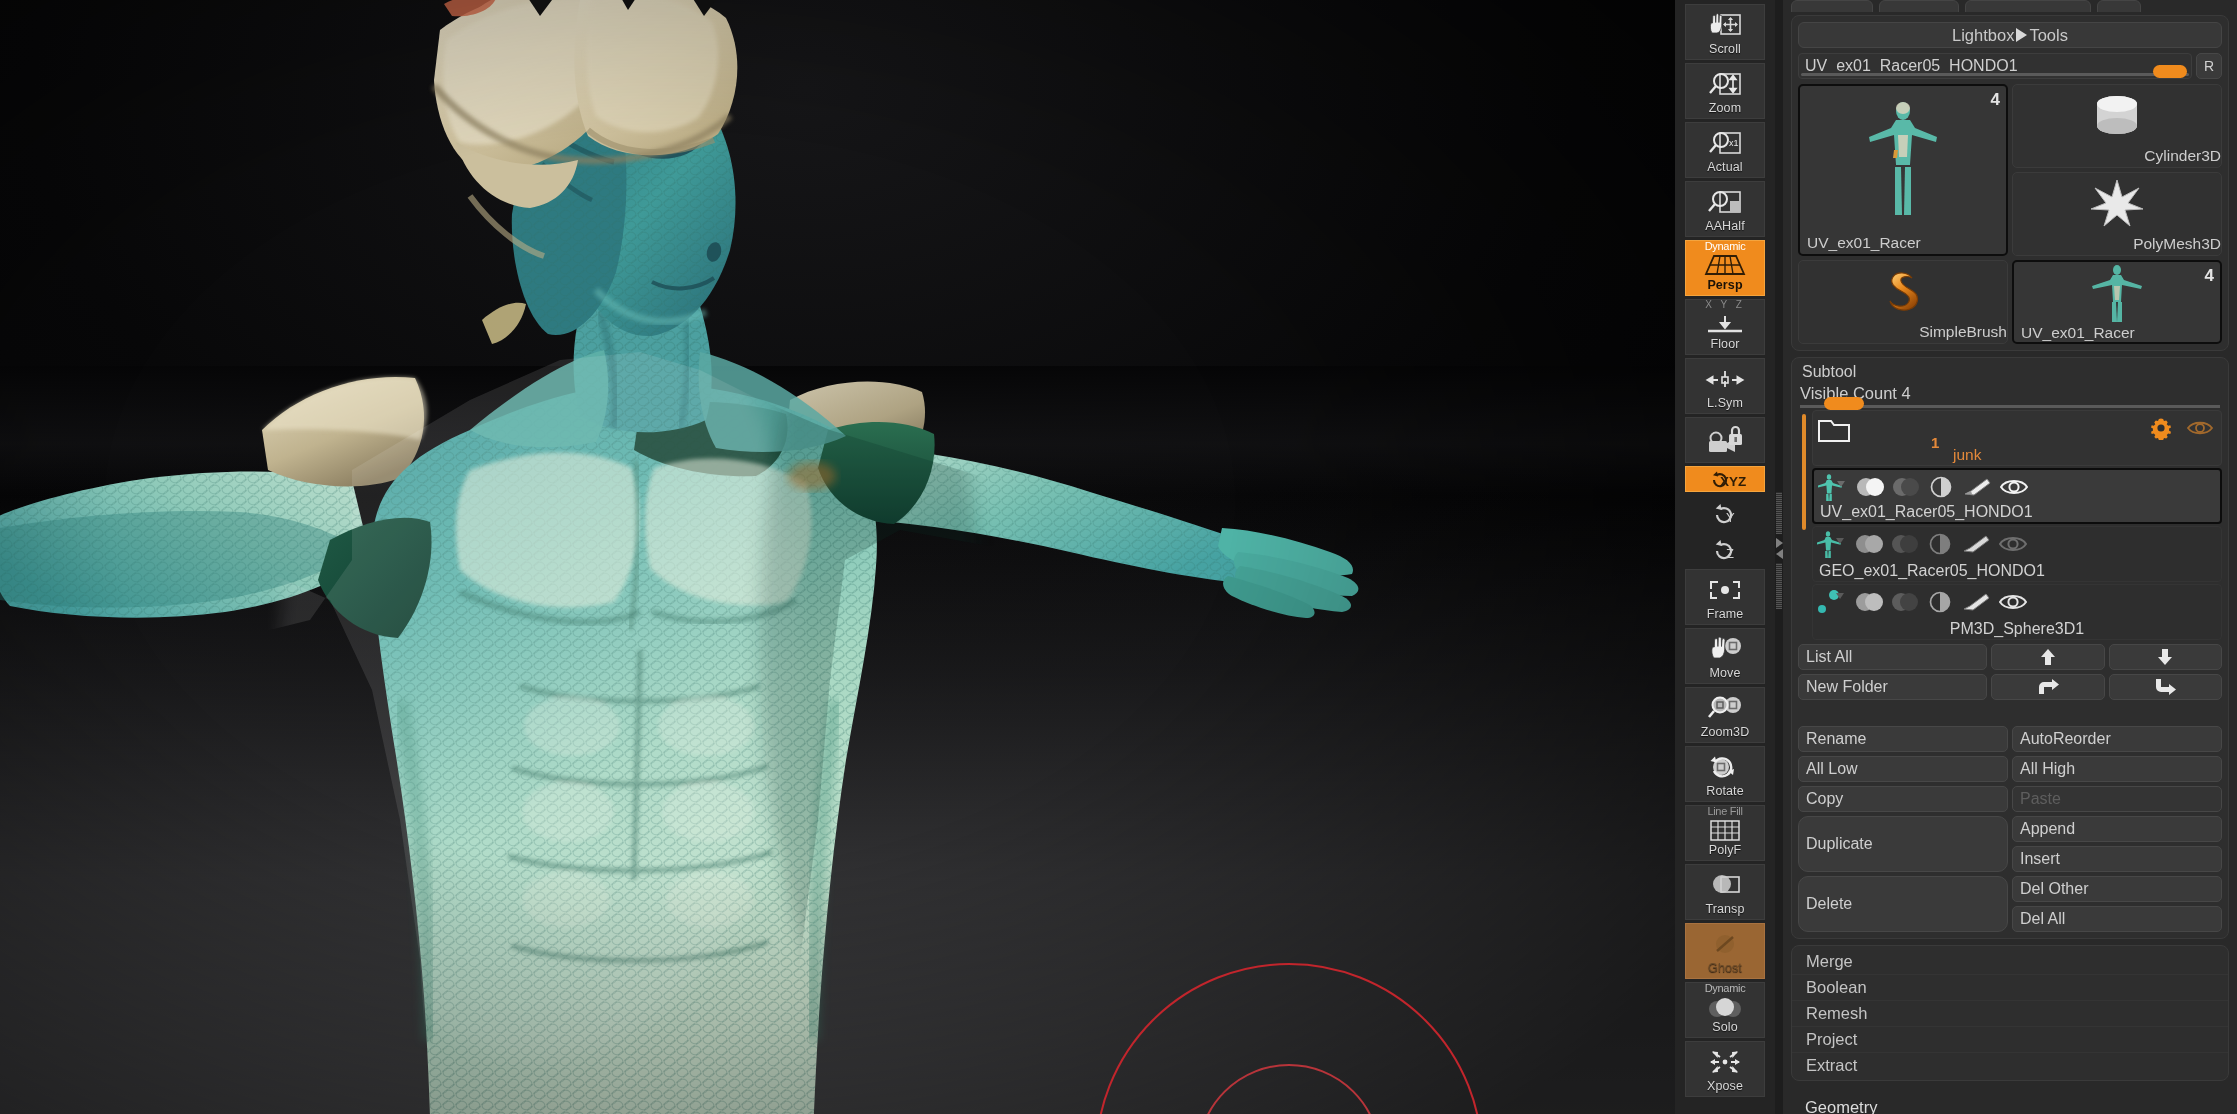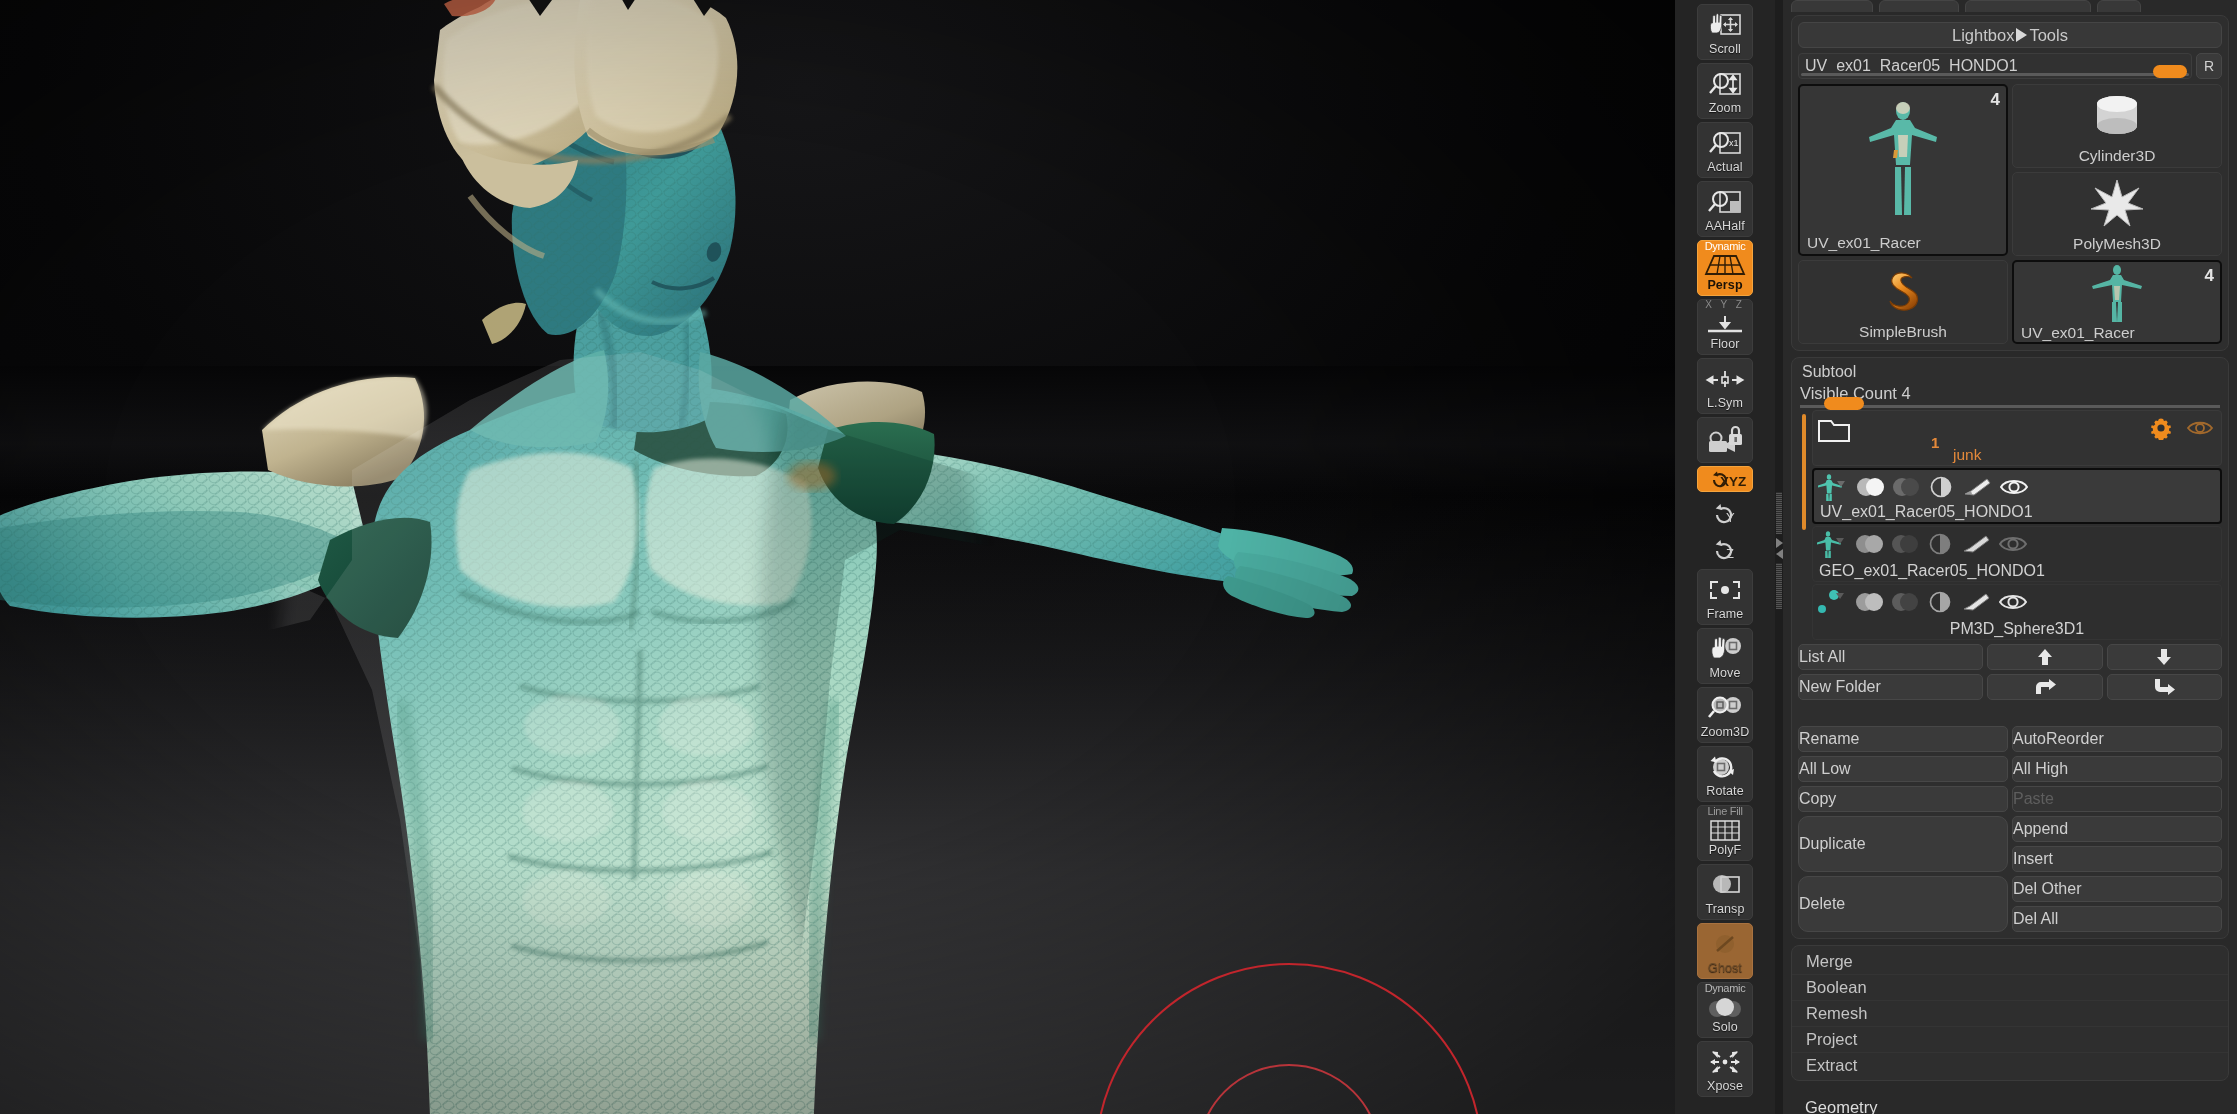--- a/index.html
+++ b/index.html
@@ -51,25 +51,25 @@
 
   
   #tooldock {
     position: relative;
     width: 100px; height: 1114px;
     background: #242424;
     padding: 4px 0 0 0;
     display: flex; flex-direction: column; align-items: center;
   }
   .tb-btn {
-    width: 56px; height: 56px;
+    width: 80px; height: 56px;
     margin-bottom: 3px;
     background: #333333;
     border: 1px solid #3d3d3d;
-    border-radius: 5px;
+    border-radius: 0;
     position: relative;
     display: flex; flex-direction: column;
     align-items: center; justify-content: flex-end;
     cursor: pointer;
     flex: 0 0 auto;
   }
   .tb-btn.on { background: #f08b1d; border-color: #f4a43e; }
   .tb-btn.ghost-on { background: #9a6633; border-color: #a87240; }
   .tb-btn.bare { background: transparent; border-color: transparent; height: 42px; }
   .tb-ico { position: absolute; top: 4px; left: 0; right: 0; height: 34px;
@@ -155,21 +155,21 @@
   .tool-cell {
     background:#313131; border:1px solid #3b3b3b; border-radius:5px;
     position:relative; height: 84px; cursor:pointer;
     display:flex; flex-direction:column; align-items:center; justify-content:flex-end;
     overflow:hidden;
   }
   .tool-cell.sel { border:2px solid #0d0d0d; background:#363636; }
   .tool-cell.tall { grid-row: span 2; height: 172px; }
   .tc-name {
     font-size: 15.5px; color:#cdcdcd; white-space:nowrap; overflow:hidden;
-    width:100%; text-align:center; padding-bottom:2px;
+    width:100%; text-align:right; padding-bottom:2px;
   }
   .tc-name.left { text-align:left; padding-left:7px; }
   .tc-badge { position:absolute; right:6px; top:4px; font-size:17px; color:#e4e4e4; font-weight:600; }
   .tc-art { flex:1; display:flex; align-items:center; justify-content:center; width:100%; }
 
   
   .sub-title { font-size:16px; color:#cdcdcd; padding: 1px 4px 3px 4px; }
   .vis-row { position:relative; padding: 0 2px 7px 2px; }
   .vis-row .vtext { font-size:16.5px; color:#cdcdcd; }
   .vis-track { position:absolute; left:2px; right:2px; bottom:2px; height:3px; background:#5a5a5a; }
@@ -189,21 +189,21 @@
   .sr-name.center { left:0; right:0; text-align:center; }
   .sr-folder-num { position:absolute; left:118px; bottom:14px; font-size:15px; color:#e4893a; font-weight:600; }
   .sr-folder-name { position:absolute; left:140px; bottom:1px; font-size:15.5px; color:#e4893a; }
   .sr-gear { position:absolute; right:48px; top:5px; }
   .sr-eye-f { position:absolute; right:8px; top:8px; }
 
   
   .btnrow { display:flex; gap:4px; margin-bottom:4px; }
   .btn {
     background:#3a3a3a; border:1px solid #474747; border-radius:5px;
-    height:26px; display:flex; align-items:center; 
+    height:26px; display:flex; align-items:center; padding-left:7px;
     font-size:16px; color:#cfcfcf; cursor:pointer; white-space:nowrap;
   }
   .btn.ctr { justify-content:center; padding-left:0; }
   .btn.dis { color:#5e5e5e; background:#343434; }
   .btn.tallbtn { height:56px;border-radius:10px; }
   .grid2 { display:grid; grid-template-columns: 1fr 1fr; gap:4px; }
 
   .listgrp { background:#2e2e2e; border:1px solid #3a3a3a; border-radius:8px; margin:0 8px 6px 8px; padding: 2px 0; }
   .listitem {
     height: 26px; display:flex; align-items:center; padding-left:14px;

